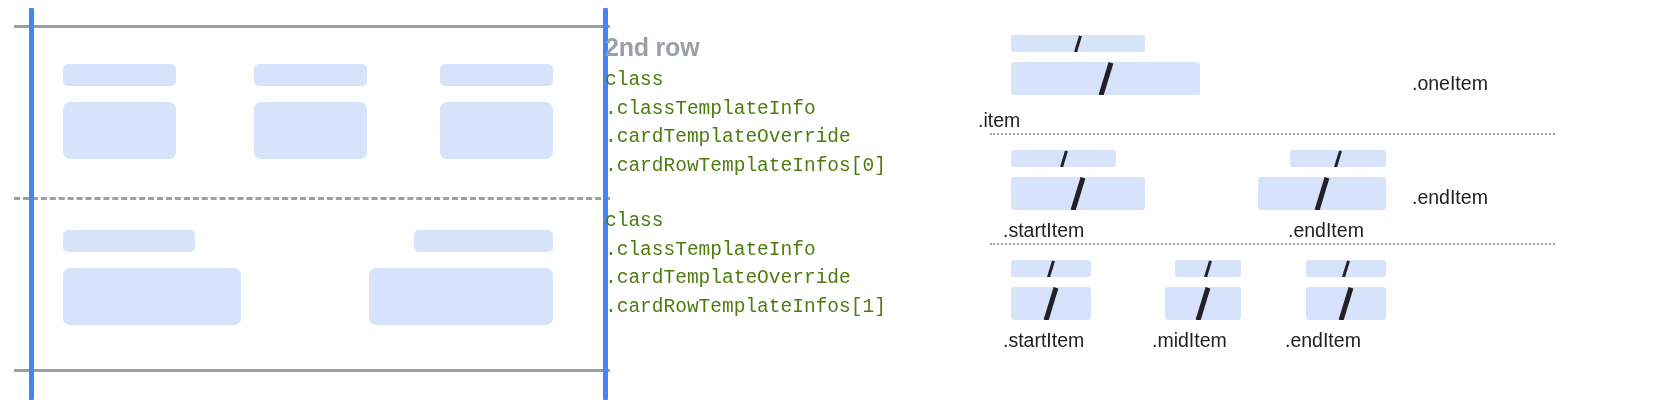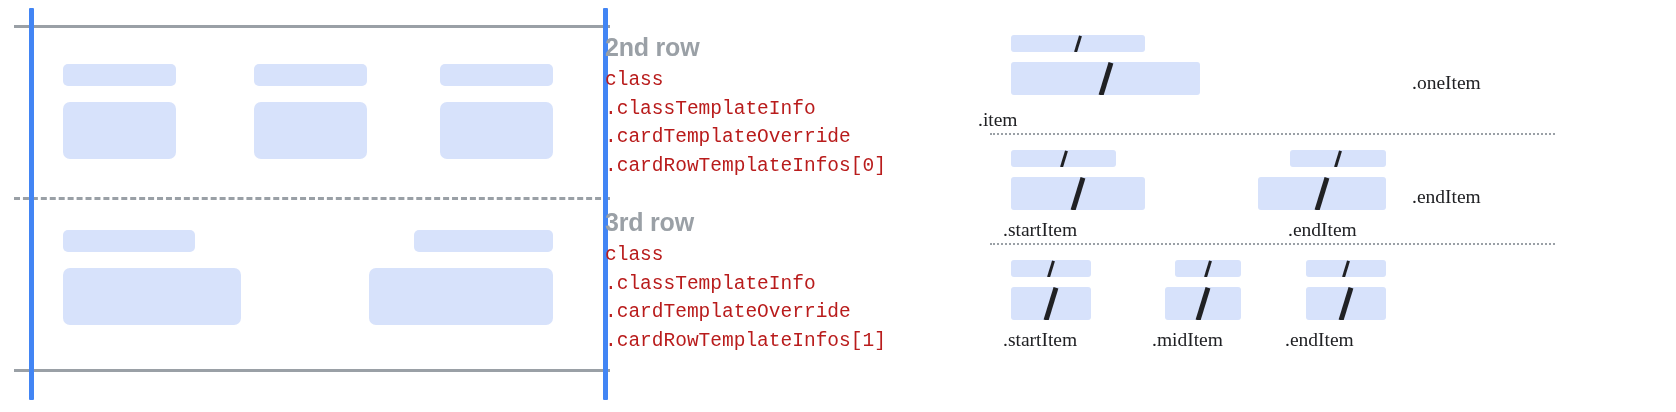--- a/index.html
+++ b/index.html
@@ -40,21 +40,21 @@
     color:#9AA0A6;
     line-height:30px;
     letter-spacing:-0.2px;
     margin:0 0 4px 0;
     white-space:pre;
   }
   .mono{
     font-family:"Liberation Mono", monospace;
     font-size:19.5px;
     line-height:28.5px;
-    color:#b91c1c;
+    color:#4d7c0f;
     white-space:pre;
     margin:0;
   }
 
   
   .dotted-sep{
     position:absolute;height:0;border-top:2px dotted #9AA0A6;
   }
   .slot{
     position:absolute;
@@ -66,21 +66,21 @@
     position:absolute;
     left:50%;top:50%;
     transform:translate(-50%,-50%) rotate(17deg);
     background:#202124;
   }
   .slot.small .slash{width:3px;height:17px;}
   .slot.big   .slash{width:5px;height:34px;}
 
   .anno{
     position:absolute;
-    font-family:Liberation Serif, serif;
+    font-family:Liberation Sans, sans-serif;
     font-size:19.5px;
     line-height:24px;
     color:#202124;
     white-space:pre;
   }
   .anno.right-label{font-size:19.5px;}
 </style>
 </head>
 <body>
 
@@ -114,21 +114,20 @@
 
   <div class="text-col" style="left:605px;top:32px;width:360px;">
     <div class="row-head">2nd row</div>
     <div class="mono">class</div>
     <div class="mono">.classTemplateInfo</div>
     <div class="mono">.cardTemplateOverride</div>
     <div class="mono">.cardRowTemplateInfos[0]</div>
   </div>
 
   <div class="text-col" style="left:605px;top:207px;width:360px;">
-    <div class="row-head">3rd row</div>
     <div class="mono">class</div>
     <div class="mono">.classTemplateInfo</div>
     <div class="mono">.cardTemplateOverride</div>
     <div class="mono">.cardRowTemplateInfos[1]</div>
   </div>
 
   <div class="abs" style="left:0;top:0;width:1676px;height:412px;">
 
     <div class="slot small" style="left:1011px;top:35px;width:134px;height:17px;">
       <span class="slash"></span>

